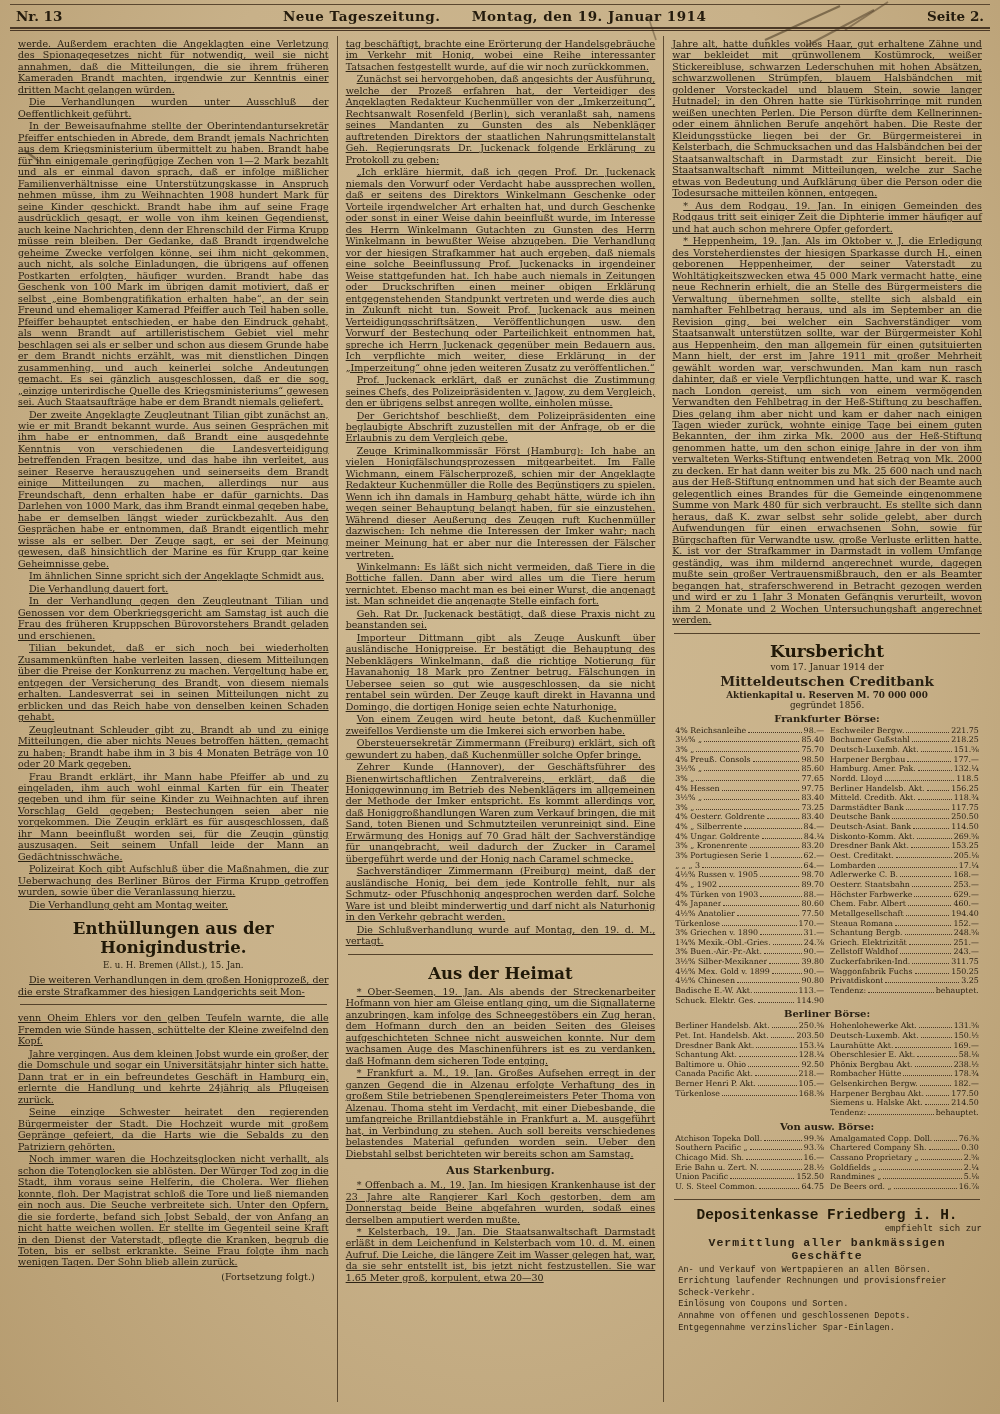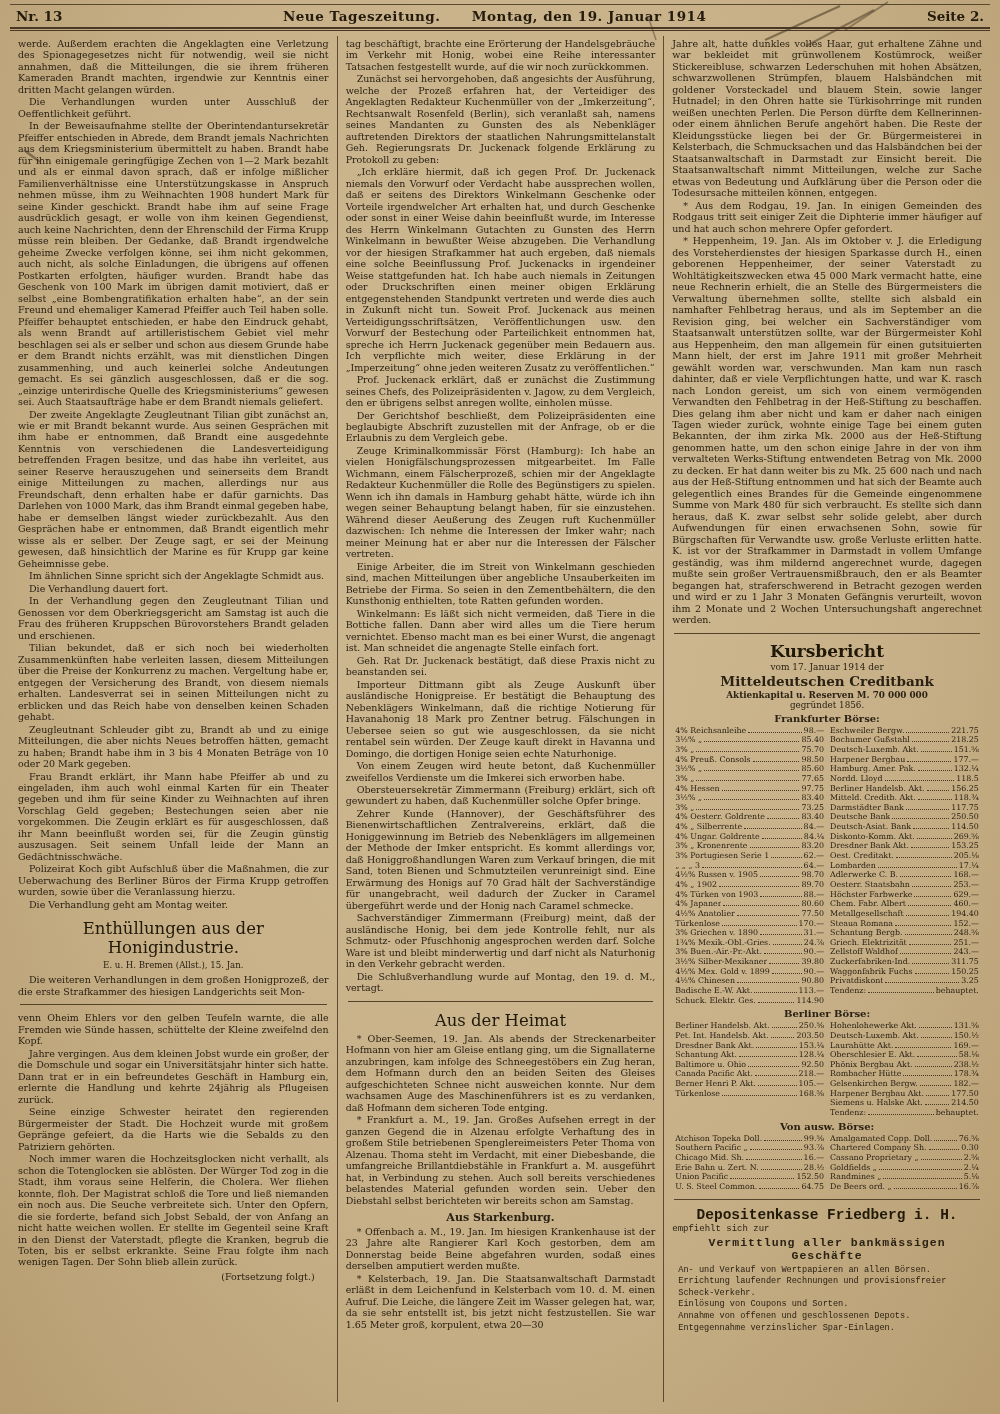--- a/index.html
+++ b/index.html
@@ -15,42 +15,42 @@
   .top-rule{border-top:1px solid #5a4730;margin:4px 10px 0;}
   .header{display:flex;justify-content:space-between;align-items:flex-end;
     padding:3px 16px 2px;font-weight:bold;font-size:13.5px;color:#241b0d;}
   .header .mast{letter-spacing:0.5px;}
   .header .mast .date{margin-left:26px;}
   .header-rule{border-top:2px solid #4a3826;margin:1px 10px 0;}
   .header-rule2{border-top:1px solid #4a3826;margin:1px 10px 3px;}
   .columns{display:flex;height:1368px;padding:2px 10px 0;box-sizing:border-box;}
   .col{width:33.33%;padding:2px 8px;box-sizing:border-box;overflow:hidden;}
   .col + .col{border-left:1px solid #5d4a31;}
-  .p{font-size:9.5px;line-height:1.21;text-align:justify;text-indent:11px;margin:0 0 1px;}
+  .p{font-size:9.5px;line-height:1.21;text-align:justify;text-indent:11px;margin:0 0 1px;text-decoration:underline;}
   .p.pc{text-indent:0;}
-  .headline{font-size:16.5px;font-weight:normal;text-align:center;margin:9px 0 3px;color:#211908;}
+  .headline{font-size:16.5px;font-weight:bold;text-align:center;margin:9px 0 3px;color:#211908;}
   .dateline{font-size:8.6px;text-align:center;margin:0 0 4px;}
   .subhead{font-size:11px;font-weight:bold;text-align:center;margin:5px 0 2px;}
   .divider{border-top:1px solid #54422b;margin:7px 2px;}
   .sig{font-size:9.5px;text-align:right;margin-top:3px;padding-right:14px;}
   .k-title{font-size:17px;font-weight:bold;text-align:center;margin:4px 0 1px;color:#211908;}
   .k-sub{font-size:9px;text-align:center;}
   .k-bank{font-size:13.5px;font-weight:bold;text-align:center;margin:1px 0;}
   .k-cap{font-size:8.8px;font-weight:bold;text-align:center;}
   .k-founded{font-size:8.8px;text-align:center;margin-bottom:3px;}
   .q-title{font-size:10px;font-weight:bold;text-align:center;margin:3px 0 2px;}
   .quotes{display:flex;font-size:7.9px;line-height:1.22;}
   .qcol{width:50%;padding:0 3px;box-sizing:border-box;}
   .qrow{display:flex;align-items:baseline;}
   .qname{white-space:nowrap;overflow:hidden;}
   .qdots{flex:1;border-bottom:1px dotted #4a3826;margin:0 2px 2px;min-width:4px;}
   .qval{white-space:nowrap;}
   .ad{margin-top:4px;font-family:Liberation Mono, monospace;}
   .ad-title{font-size:14.5px;font-weight:bold;text-align:center;margin:2px 0 1px;color:#211908;}
-  .ad-sub{font-size:9px;text-align:left;}
+  .ad-sub{font-size:9px;text-align:right;}
   .ad-main{font-size:11.5px;font-weight:bold;text-align:center;letter-spacing:1px;margin:2px 0 3px;}
   .ad-line{font-size:8.6px;line-height:1.35;text-align:left;padding-left:6px;}
   .ink{position:absolute;left:0;top:0;pointer-events:none;}
 </style>
 </head>
 <body>
 
 <div class="page">
   <div class="top-rule"></div>
   <div class="header">
@@ -88,21 +88,20 @@
         <div class="p">Noch immer waren die Hochzeitsglocken nicht verhallt, als schon die Totenglocken sie ablösten. Der Würger Tod zog in die Stadt, ihm voraus seine Helferin, die Cholera. Wer fliehen konnte, floh. Der Magistrat schloß die Tore und ließ niemanden ein noch aus. Die Seuche verbreitete sich. Unter den Opfern, die sie forderte, befand sich Jobst Sebald, der von Anfang an nicht hatte weichen wollen. Er stellte im Gegenteil seine Kraft in den Dienst der Vaterstadt, pflegte die Kranken, begrub die Toten, bis er selbst erkrankte. Seine Frau folgte ihm nach wenigen Tagen. Der Sohn blieb allein zurück.</div>
         <div class="sig">(Fortsetzung folgt.)</div>
       </div>
     <div class="col">
         <div class="p pc">tag beschäftigt, brachte eine Erörterung der Handelsgebräuche im Verkehr mit Honig, wobei eine Reihe interessanter Tatsachen festgestellt wurde, auf die wir noch zurückkommen.</div>
         <div class="p">Zunächst sei hervorgehoben, daß angesichts der Ausführung, welche der Prozeß erfahren hat, der Verteidiger des Angeklagten Redakteur Kuchenmüller von der „Imkerzeitung“, Rechtsanwalt Rosenfeld (Berlin), sich veranlaßt sah, namens seines Mandanten zu Gunsten des als Nebenkläger auftretenden Direktors der staatlichen Nahrungsmittelanstalt Geh. Regierungsrats Dr. Juckenack folgende Erklärung zu Protokoll zu geben:</div>
         <div class="p">„Ich erkläre hiermit, daß ich gegen Prof. Dr. Juckenack niemals den Vorwurf oder Verdacht habe aussprechen wollen, daß er seitens des Direktors Winkelmann Geschenke oder Vorteile irgendwelcher Art erhalten hat, und durch Geschenke oder sonst in einer Weise dahin beeinflußt wurde, im Interesse des Herrn Winkelmann Gutachten zu Gunsten des Herrn Winkelmann in bewußter Weise abzugeben. Die Verhandlung vor der hiesigen Strafkammer hat auch ergeben, daß niemals eine solche Beeinflussung Prof. Juckenacks in irgendeiner Weise stattgefunden hat. Ich habe auch niemals in Zeitungen oder Druckschriften einen meiner obigen Erklärung entgegenstehenden Standpunkt vertreten und werde dies auch in Zukunft nicht tun. Soweit Prof. Juckenack aus meinen Verteidigungsschriftsätzen, Veröffentlichungen usw. den Vorwurf der Bestechung oder Parteilichkeit entnommen hat, spreche ich Herrn Juckenack gegenüber mein Bedauern aus. Ich verpflichte mich weiter, diese Erklärung in der „Imperzeitung“ ohne jeden weiteren Zusatz zu veröffentlichen.“</div>
         <div class="p">Prof. Juckenack erklärt, daß er zunächst die Zustimmung seines Chefs, des Polizeipräsidenten v. Jagow, zu dem Vergleich, den er übrigens selbst anregen wollte, einholen müsse.</div>
         <div class="p">Der Gerichtshof beschließt, dem Polizeipräsidenten eine beglaubigte Abschrift zuzustellen mit der Anfrage, ob er die Erlaubnis zu dem Vergleich gebe.</div>
         <div class="p">Zeuge Kriminalkommissär Först (Hamburg): Ich habe an vielen Honigfälschungsprozessen mitgearbeitet. Im Falle Wichmann, einem Fälscherprozeß, schien mir der Angeklagte Redakteur Kuchenmüller die Rolle des Begünstigers zu spielen. Wenn ich ihn damals in Hamburg gehabt hätte, würde ich ihn wegen seiner Behauptung belangt haben, für sie einzustehen. Während dieser Aeußerung des Zeugen ruft Kuchenmüller dazwischen: Ich nehme die Interessen der Imker wahr; nach meiner Meinung hat er aber nur die Interessen der Fälscher vertreten.</div>
-        <div class="p">Einige Arbeiter, die im Streit von Winkelmann geschieden sind, machen Mitteilungen über angebliche Unsauberkeiten im Betriebe der Firma. So seien in den Zementbehältern, die den Kunsthonig enthielten, tote Ratten gefunden worden.</div>
         <div class="p">Winkelmann: Es läßt sich nicht vermeiden, daß Tiere in die Bottiche fallen. Dann aber wird alles um die Tiere herum vernichtet. Ebenso macht man es bei einer Wurst, die angenagt ist. Man schneidet die angenagte Stelle einfach fort.</div>
         <div class="p">Geh. Rat Dr. Juckenack bestätigt, daß diese Praxis nicht zu beanstanden sei.</div>
         <div class="p">Importeur Dittmann gibt als Zeuge Auskunft über ausländische Honigpreise. Er bestätigt die Behauptung des Nebenklägers Winkelmann, daß die richtige Notierung für Havanahonig 18 Mark pro Zentner betrug. Fälschungen in Uebersee seien so gut wie ausgeschlossen, da sie nicht rentabel sein würden. Der Zeuge kauft direkt in Havanna und Domingo, die dortigen Honige seien echte Naturhonige.</div>
         <div class="p">Von einem Zeugen wird heute betont, daß Kuchenmüller zweifellos Verdienste um die Imkerei sich erworben habe.</div>
         <div class="p">Obersteuersekretär Zimmermann (Freiburg) erklärt, sich oft gewundert zu haben, daß Kuchenmüller solche Opfer bringe.</div>
         <div class="p">Zehrer Kunde (Hannover), der Geschäftsführer des Bienenwirtschaftlichen Zentralvereins, erklärt, daß die Honiggewinnung im Betrieb des Nebenklägers im allgemeinen der Methode der Imker entspricht. Es kommt allerdings vor, daß Honiggroßhandlungen Waren zum Verkauf bringen, die mit Sand, toten Bienen und Schmutzteilen verunreinigt sind. Eine Erwärmung des Honigs auf 70 Grad hält der Sachverständige für unangebracht, weil dadurch der Zucker in Caramel übergeführt werde und der Honig nach Caramel schmecke.</div>
         <div class="p">Sachverständiger Zimmermann (Freiburg) meint, daß der ausländische Honig, bei dem jede Kontrolle fehlt, nur als Schmutz- oder Pfuschhonig angesprochen werden darf. Solche Ware ist und bleibt minderwertig und darf nicht als Naturhonig in den Verkehr gebracht werden.</div>
         <div class="p">Die Schlußverhandlung wurde auf Montag, den 19. d. M., vertagt.</div>
         <div class="divider"></div>
         <div class="headline">Aus der Heimat</div>

